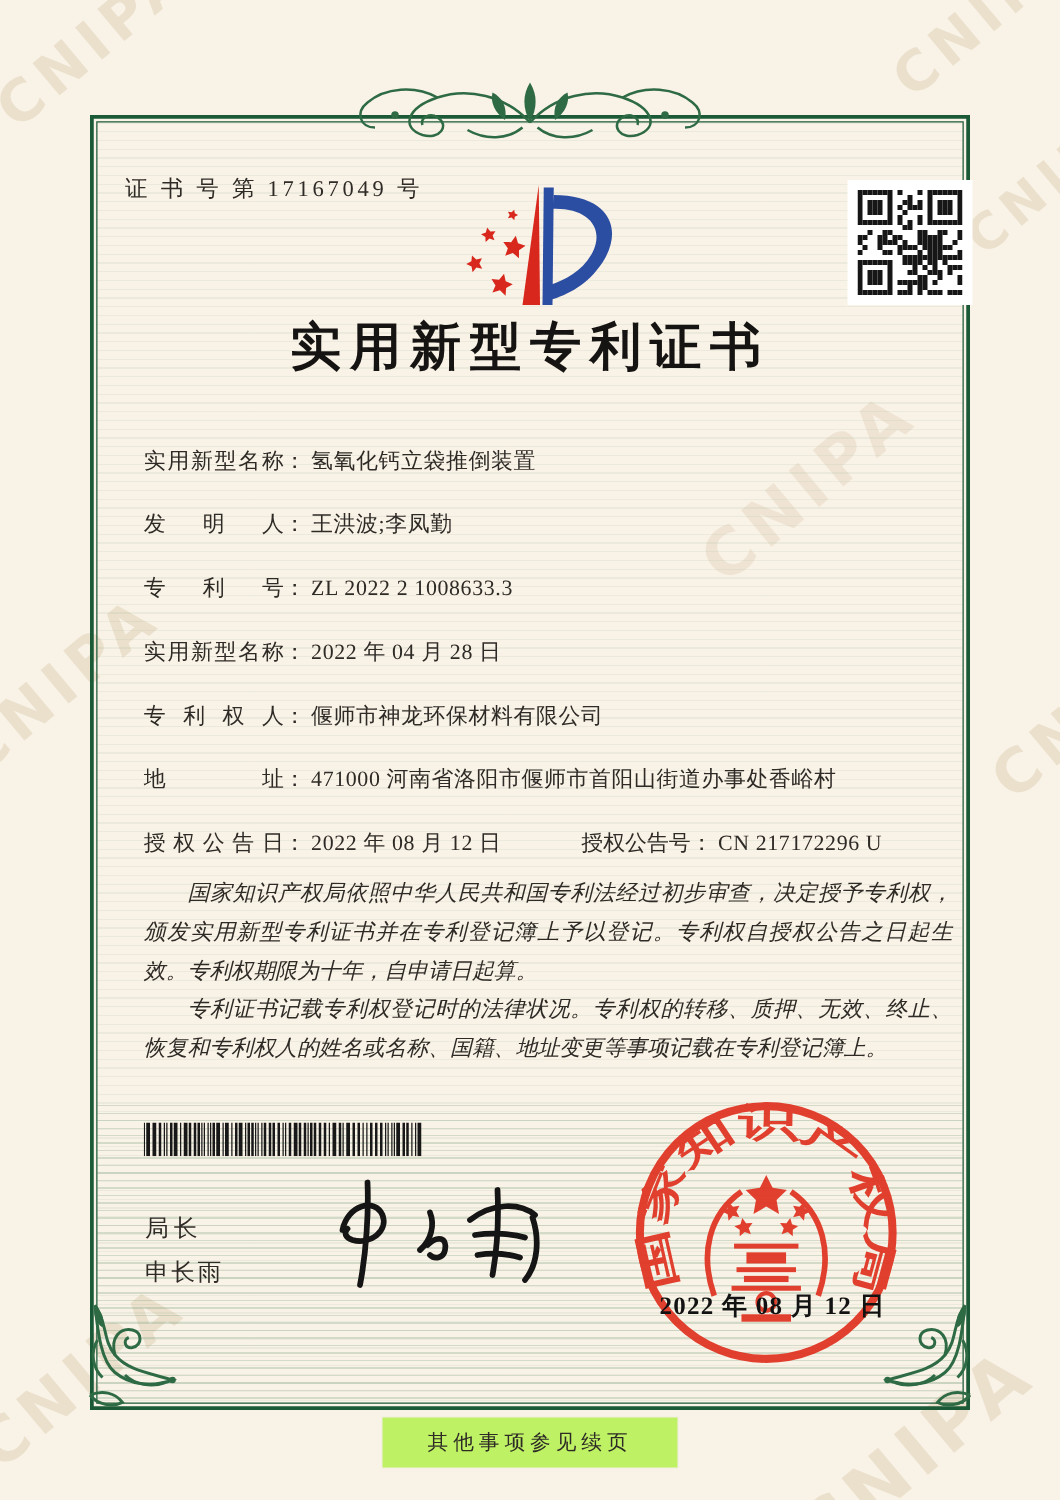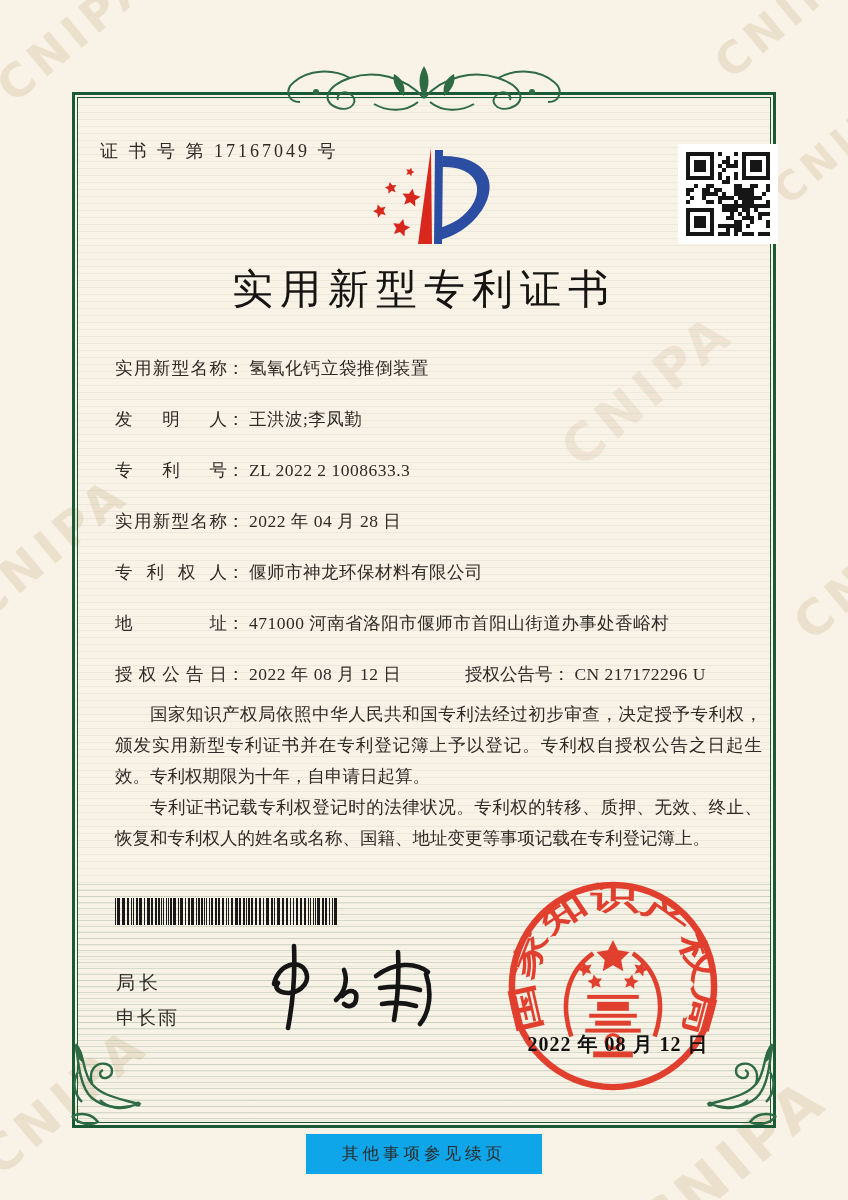--- a/index.html
+++ b/index.html
@@ -31,44 +31,44 @@
     position:absolute; left:78px; top:884px; width:692px; height:240px;
     background:repeating-linear-gradient(180deg, rgba(104,150,114,0.26) 0 1px, rgba(0,0,0,0) 1px 6px);
     pointer-events:none;
   }
   .cert-no{position:absolute; left:100px; top:139px; font-size:18px; letter-spacing:3px;font-family:Liberation Serif, serif;}
   .logo{position:absolute; left:348px; top:130px;}
   .qr-box{position:absolute; left:678px; top:144px; width:100px; height:100px; background:#ffffff;
           display:flex; align-items:center; justify-content:center;}
   .title{
     position:absolute; left:0; right:0; top:250px; text-align:center;
-    font-size:41px; font-weight:400; letter-spacing:7px; color:#161412; margin:12px;
+    font-size:41px; font-weight:700; letter-spacing:7px; color:#161412; margin:0;
   }
   .fields{position:absolute; left:115px; top:356px; right:86px; font-size:17.5px;}
   .frow{height:22px; margin-bottom:29px; white-space:nowrap; position:relative;}
   .flabel{display:inline-block; width:112px; text-align:justify; text-align-last:justify; vertical-align:bottom;}
   .fvalue{letter-spacing:0.5px;}
   .grant2{position:absolute; left:350px; top:0;}
   .paras{position:absolute; left:115px; top:699px; right:86px; font-size:17.5px; line-height:31px; text-align:justify;}
-  .paras p{margin:0; text-indent:2em;}
+  .paras p{margin:0; text-indent:2em;font-style:italic;}
   .barcode{position:absolute; left:115px; top:898px;}
   .issuer-title{position:absolute; left:116px; top:970px; font-size:19px; letter-spacing:4px;text-align:right;}
   .issuer-name{position:absolute; left:116px; top:1005px; font-size:19px; letter-spacing:2px;}
   .sig{position:absolute; left:248px; top:940px;}
   .seal{position:absolute; left:502px; top:876px; opacity:0.93;}
   .seal-date{
     position:absolute; left:512px; top:1031px; width:212px; text-align:center;
     font-size:20px; font-weight:600; letter-spacing:1px; color:#121212;
   }
   .page-info{position:absolute; left:0; right:0; top:1096px; text-align:center; font-size:15px; letter-spacing:3px;}
   .note{
     position:absolute; left:0; right:0; top:1134px; text-align:center;
   }
   .note span{
-    display:inline-block; background:#0ea5e9; padding:9px 36px;
+    display:inline-block; background:#bef264; padding:9px 36px;
     font-size:16.5px; letter-spacing:4px; box-shadow:0 0 0 1px rgba(0,0,0,0.02);
   }
   .orn{position:absolute; pointer-events:none;}
 </style>
 </head>
 <body>
 
 <div class="page">
 
   <div class="wm" style="left:-18px; top:6px; font-size:46px;">CNIPA</div>

